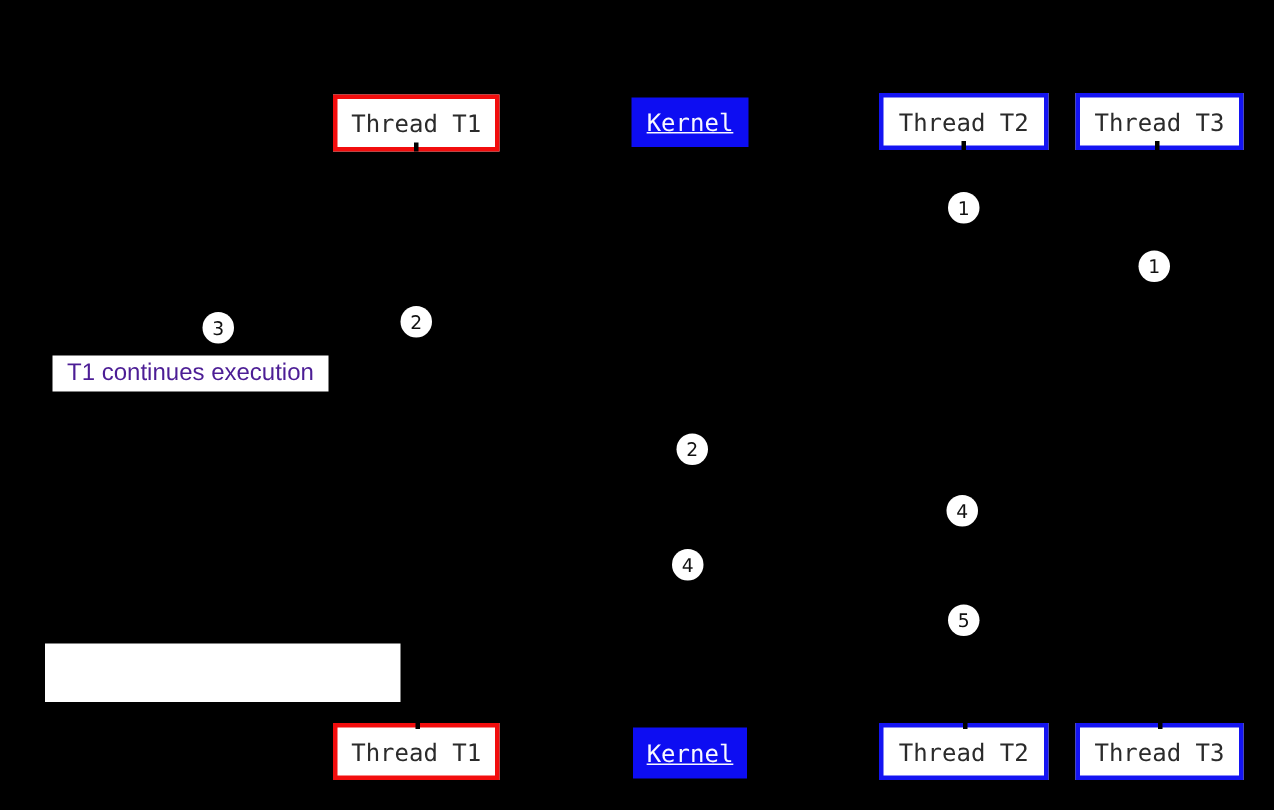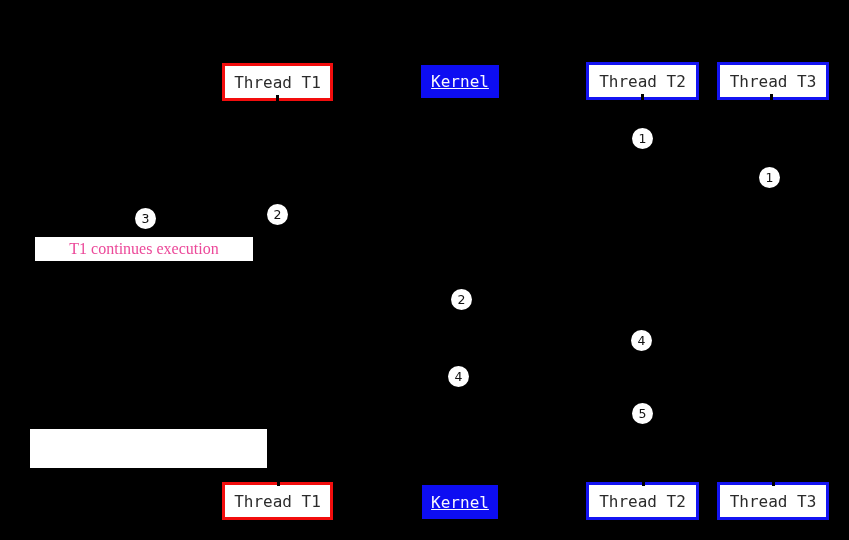--- a/index.html
+++ b/index.html
@@ -85,26 +85,26 @@
   .m4 { left: 451px; top: 289px; }
   .m5 { left: 631px; top: 330px; }
   .m6 { left: 448px; top: 366px; }
   .m7 { left: 632px; top: 403px; }
 
   
   .caption {
     position: absolute;
     left: 35px;
     top: 237px;
-    width: 218px;
+    width: 184px;
     height: 24px;
     box-sizing: border-box;
     background: #fff;
-    color: #ec4899;
-    font-family: Liberation Serif, serif;
+    color: #4c1d95;
+    font-family: Liberation Sans, sans-serif;
     font-size: 16px;
     display: flex;
     align-items: center;
     justify-content: center;
     white-space: nowrap;
   }
 
   
   .blank-box {
     position: absolute;

